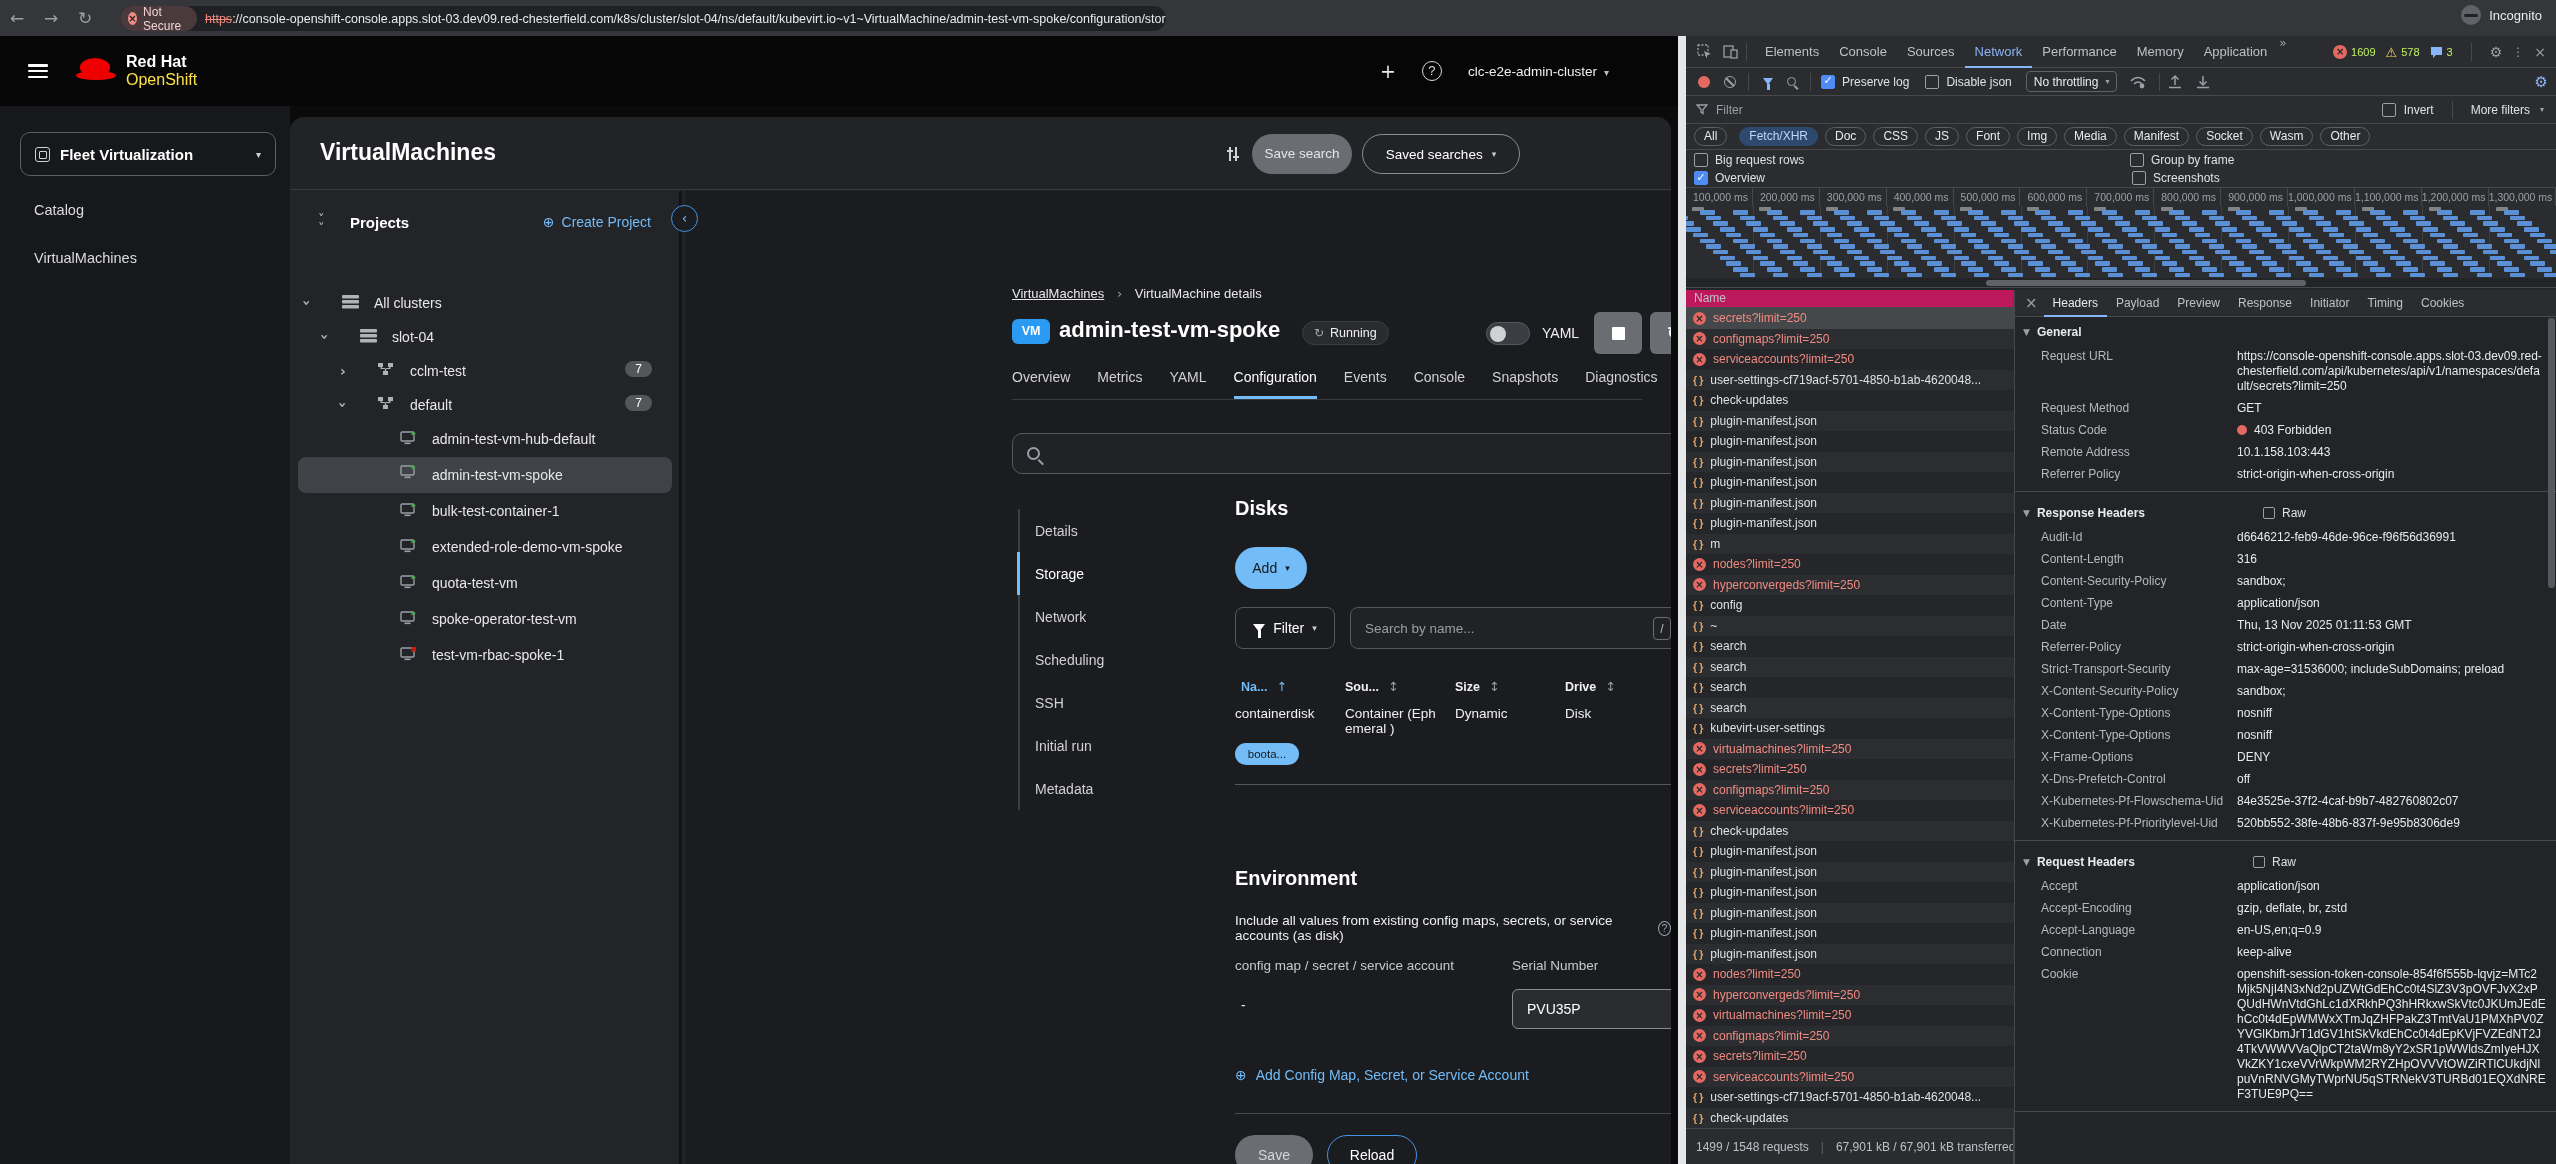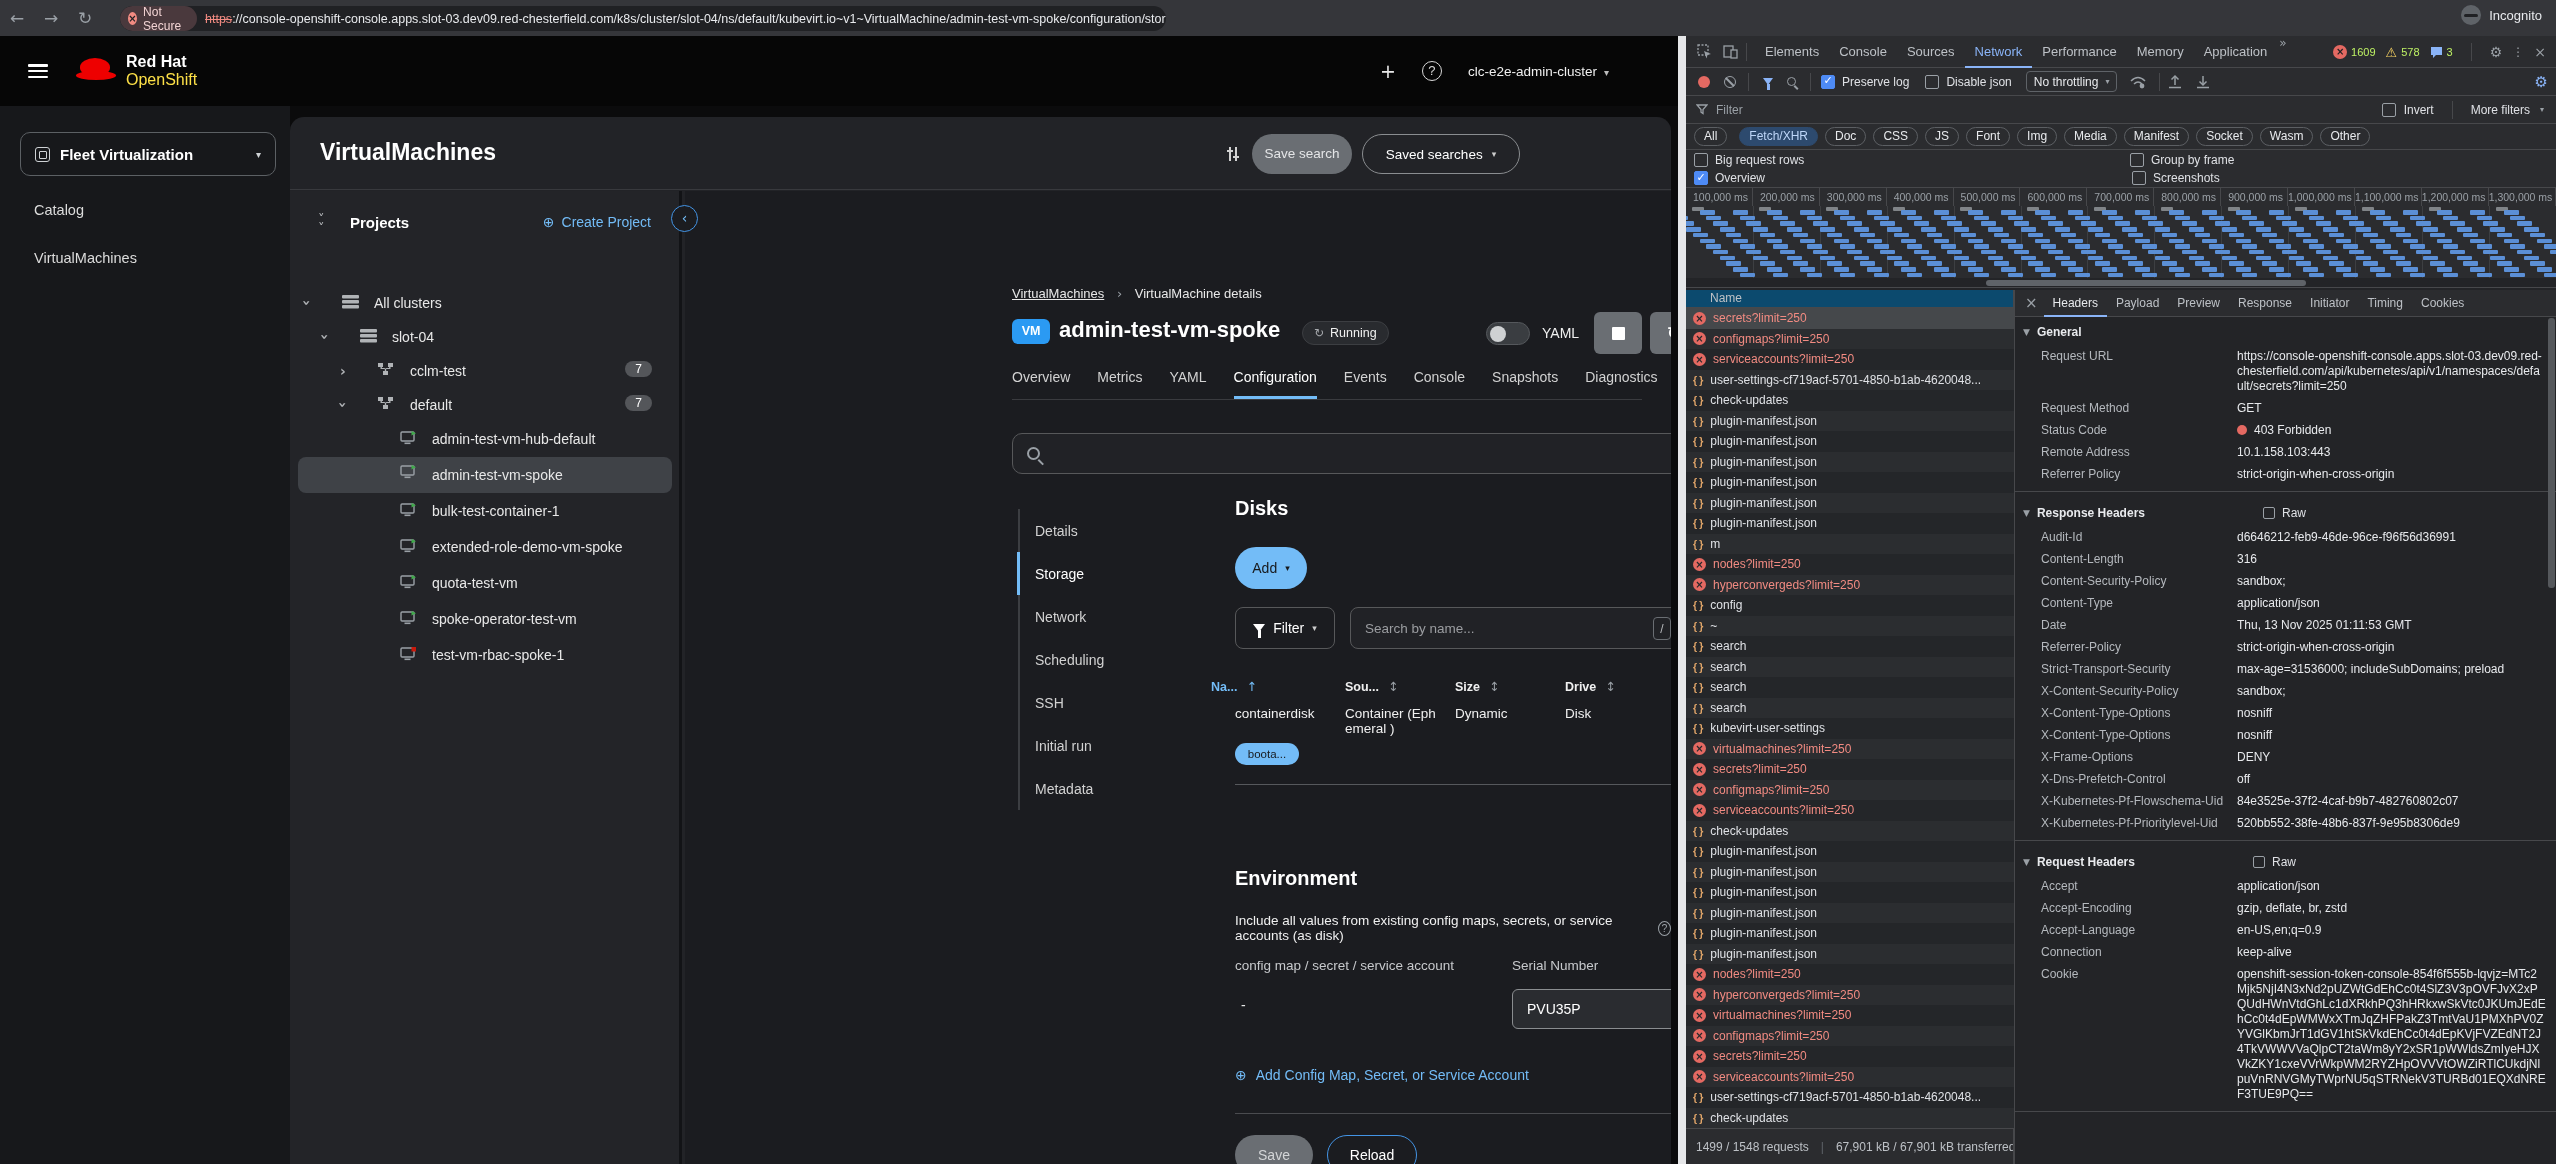--- a/index.html
+++ b/index.html
@@ -161,21 +161,21 @@
   
   #ruler{position:absolute;left:0;top:152px;width:100%;height:18px;background:#2b2c2f;display:flex}
   .rcell{width:66.9px;flex:none;border-right:1px solid #47484b;font-size:10.5px;color:#9aa0a6;text-align:right;padding-right:4px;line-height:18px;white-space:nowrap;overflow:visible}
   #waterfall{position:absolute;left:0;top:170px;width:100%;height:72px;background:#2b2c2f;overflow:hidden}
   .wbar{position:absolute;height:4.5px;background:#5b8fd6;border-radius:1px}
   .wgray{position:absolute;height:4px;background:#808488;border-radius:1px}
   .vline{position:absolute;top:0;width:1px;height:72px;background:#3d3f42}
   #wf-scroll{position:absolute;left:0;top:242px;width:100%;height:10px;background:#232427;border-bottom:1px solid #47484b}
   #wf-thumb{position:absolute;left:300px;top:2px;width:320px;height:6px;background:#5f6368;border-radius:3px}
   
-  #req-header{position:absolute;left:0;top:254px;width:328px;height:18px;background:#0c4a6e;border-bottom:1px solid #47484b;border-right:1px solid #47484b;color:#bdc1c6;padding-left:24px;line-height:17px}
+  #req-header{position:absolute;left:0;top:254px;width:328px;height:18px;background:#be185d;border-bottom:1px solid #47484b;border-right:1px solid #47484b;color:#bdc1c6;padding-left:8px;line-height:17px}
   #req-list{position:absolute;left:0;top:272px;width:328px;height:820px;overflow:hidden}
   .req-row{height:20.5px;display:flex;align-items:center;padding-left:7px;gap:7px;background:#242629}
   .req-row.alt{background:#2b2d30}
   .req-row.selected{background:#45484b}
   .req-row .nm{white-space:nowrap;overflow:hidden;color:#dfe1e5}
   .req-row.err .nm{color:#f28b82}
   .jsonic{color:#e0a569;font-weight:bold;font-size:10.5px;flex:none}
   .erric{width:13px;height:13px;border-radius:50%;background:#e46962;color:#26282b;font-weight:bold;font-size:10px;line-height:13px;text-align:center;flex:none}
   #req-summary{position:absolute;left:0;top:1092px;width:328px;height:36px;background:#2b2c2f;border-top:1px solid #47484b;border-right:1px solid #47484b;display:flex;align-items:center;gap:12px;padding-left:10px;color:#bdc1c6;white-space:nowrap;overflow:hidden}
   
@@ -464,21 +464,21 @@
       <span class="funnel"></span>
       <span>Filter</span>
           <span class="car g">▾</span>
     </div>
     <div class="searchbox" id="name-search" style="position: absolute; left: 665px; top: 416px; width: 332px; height: 42px;">
       <span class="ph" style="margin-left:14px">Search by name...</span>
       <span id="slash-hint">/</span>
     </div>
 
     <div id="disk-thead">
-          <div class="thead-cell sorted" style="left: 526px;">Na...<span class="arrows g">↑</span></div>
+          <div class="thead-cell sorted" style="left: 556px;">Na...<span class="arrows g">↑</span></div>
           <div class="thead-cell" style="left: 660px;">Sou...<span class="arrows g">↕</span></div>
           <div class="thead-cell" style="left: 770px;">Size<span class="arrows g">↕</span></div>
           <div class="thead-cell" style="left: 880px;">Drive<span class="arrows g">↕</span></div>
         </div>
     <div id="disk-row">
           <div class="tcell" style="left: 550px; top: 515px; width: 88px; word-break: break-all;">containerdisk</div>
           <div class="tcell" style="left: 660px; top: 515px; width: 92px; word-break: break-all;">Container (Ephemeral )</div>
           <div class="tcell" style="left: 770px; top: 515px;">Dynamic</div>
           <div class="tcell" style="left: 880px; top: 515px;">Disk</div>
         </div>

